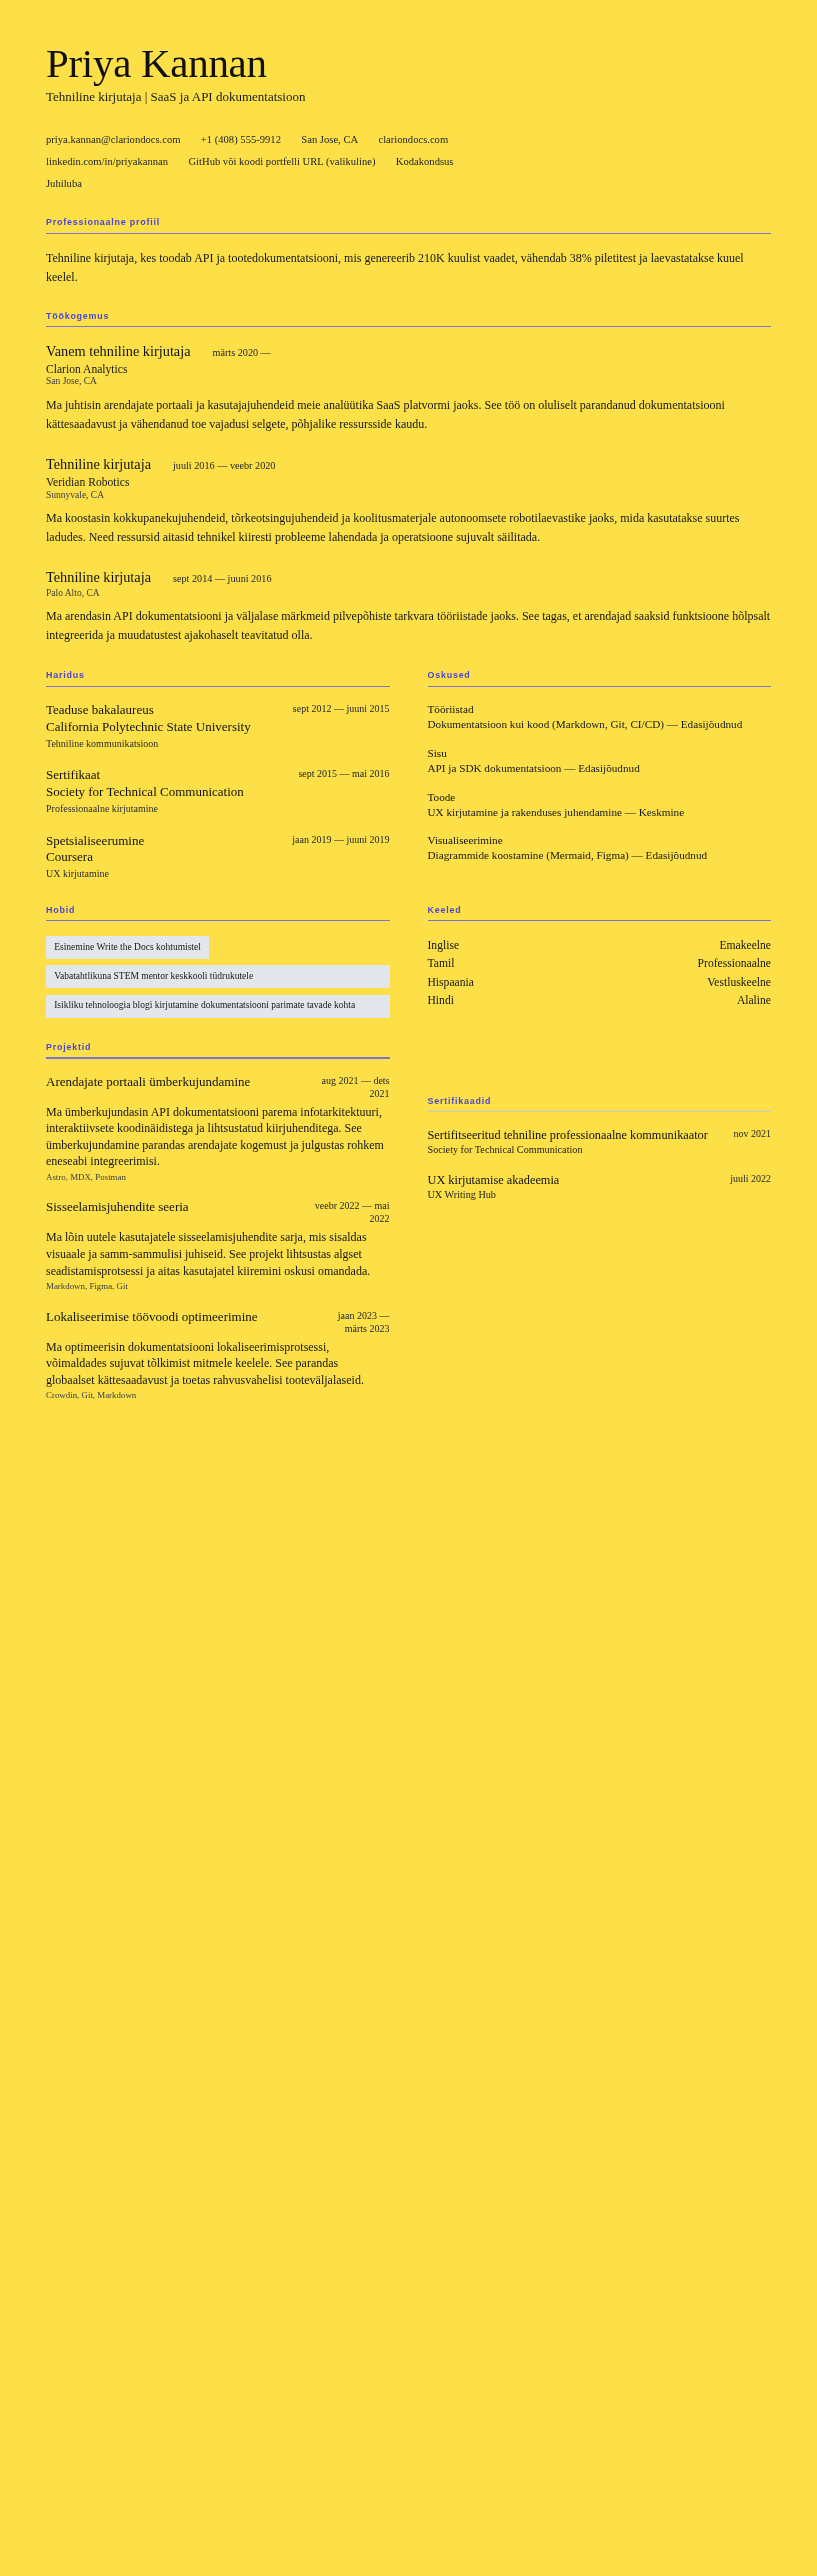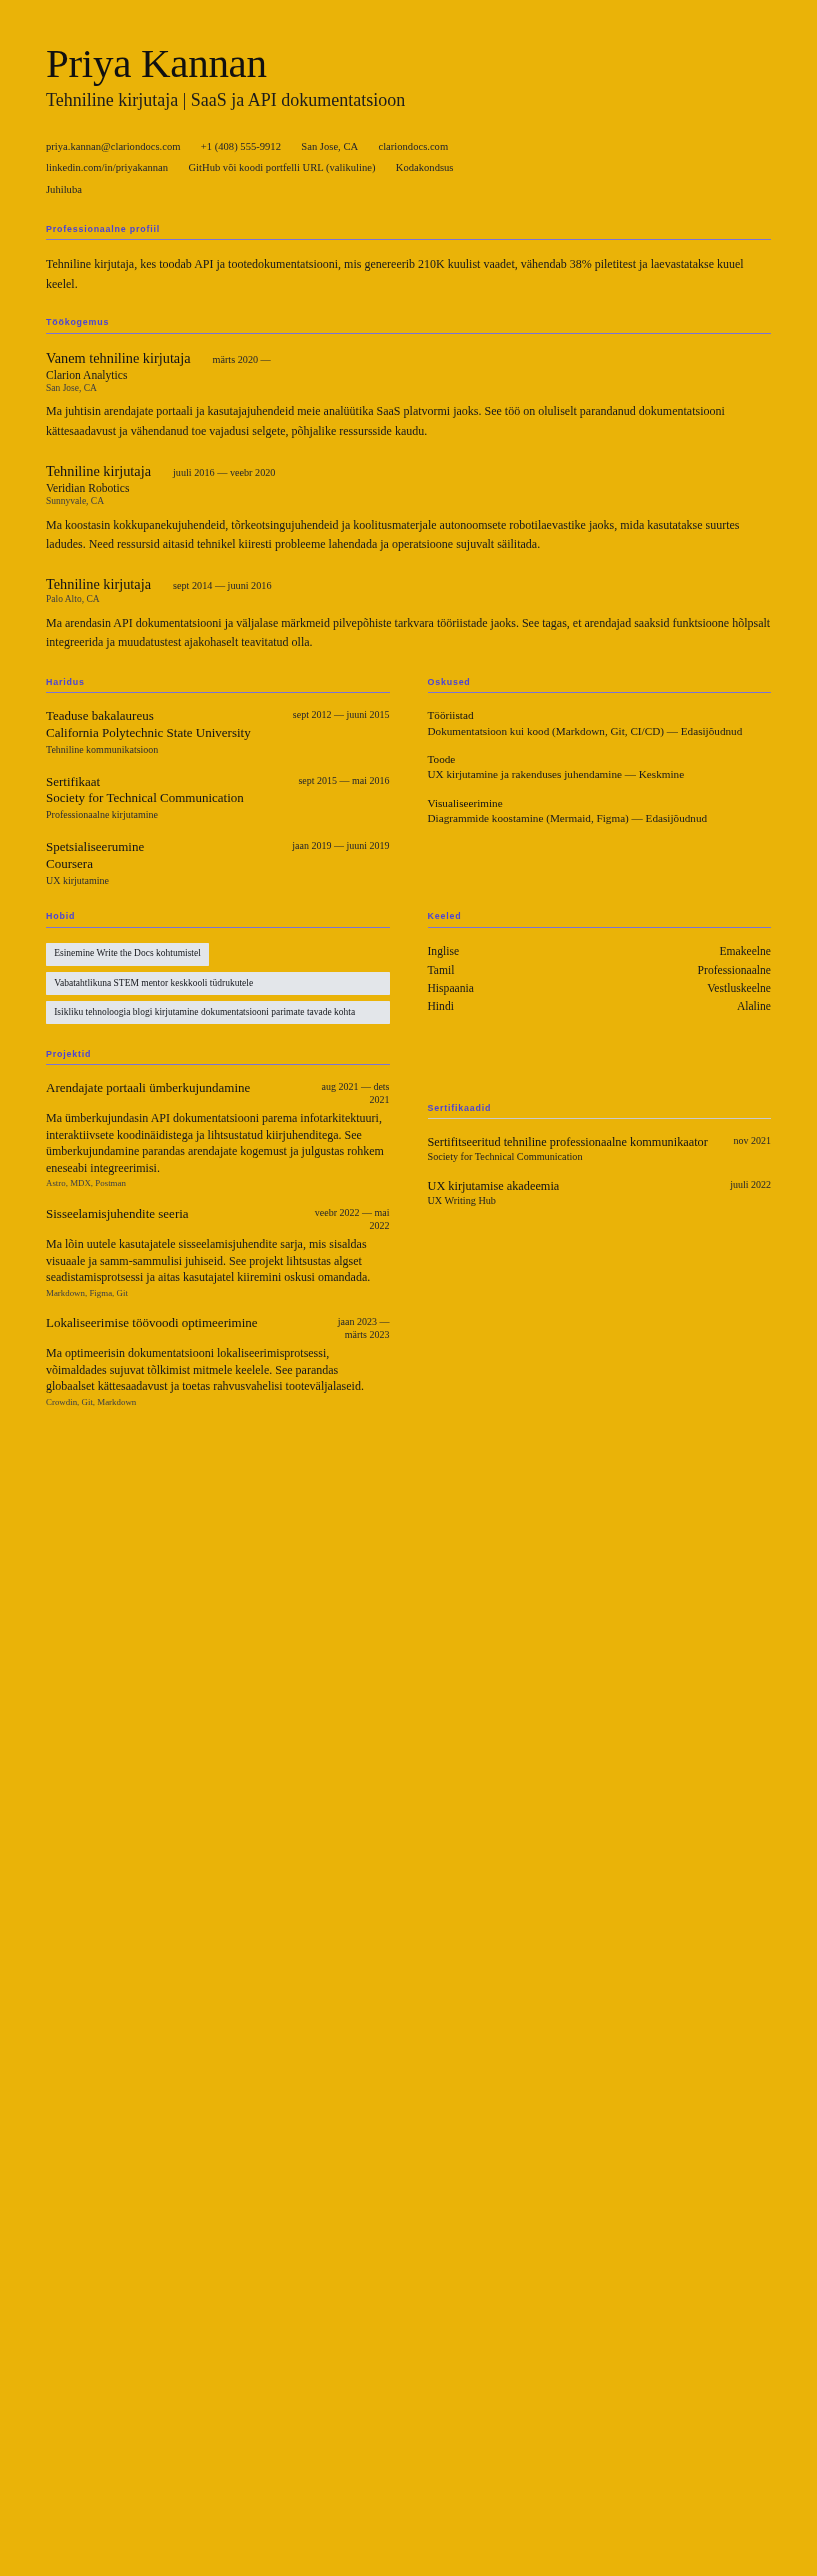--- a/index.html
+++ b/index.html
@@ -13,36 +13,36 @@
     min-height: 2576px;
     font-family: "Liberation Serif", "DejaVu Serif", serif;
     color: #1a1a1a;
     -webkit-font-smoothing: antialiased;
   }
   .page {
     width: 817px;
     min-height: 2576px;
     box-sizing: border-box;
     padding: 41px 46px 27px 46px;
-    background: #eab308;
+    background: #fde047;
   }
 
   
   .name {
     font-family: "Liberation Serif", "DejaVu Serif", serif;
     font-size: 41px;
     font-weight: 400;
     line-height: 1.08;
     letter-spacing: -0.3px;
     margin: 0 0 4.1px 0;
     color: #111111;
   }
   .headline {
     font-family: "Liberation Serif", "DejaVu Serif", serif;
-    font-size: 18px;
+    font-size: 13px;
     font-weight: 400;
     color: #1c1c1c;
     margin: 0 0 23px 0;
     line-height: 1.3;
   }
   .contact-block {
     font-family: "Liberation Serif", "DejaVu Serif", serif;
     font-size: 10.6px;
     line-height: 2.05;
     color: #20232c;
@@ -395,20 +395,24 @@
     <div class="col">
       <section class="section">
         <div class="section-title">Oskused</div>
         <div class="rule"></div>
 
         <div class="skill-item">
           <div class="skill-cat">Tööriistad</div>
           <div class="skill-detail">Dokumentatsioon kui kood (Markdown, Git, CI/CD) — Edasijõudnud</div>
         </div>
         <div class="skill-item">
+          <div class="skill-cat">Sisu</div>
+          <div class="skill-detail">API ja SDK dokumentatsioon — Edasijõudnud</div>
+        </div>
+        <div class="skill-item">
           <div class="skill-cat">Toode</div>
           <div class="skill-detail">UX kirjutamine ja rakenduses juhendamine — Keskmine</div>
         </div>
         <div class="skill-item">
           <div class="skill-cat">Visualiseerimine</div>
           <div class="skill-detail">Diagrammide koostamine (Mermaid, Figma) — Edasijõudnud</div>
         </div>
       </section>
     </div>
   </div>

